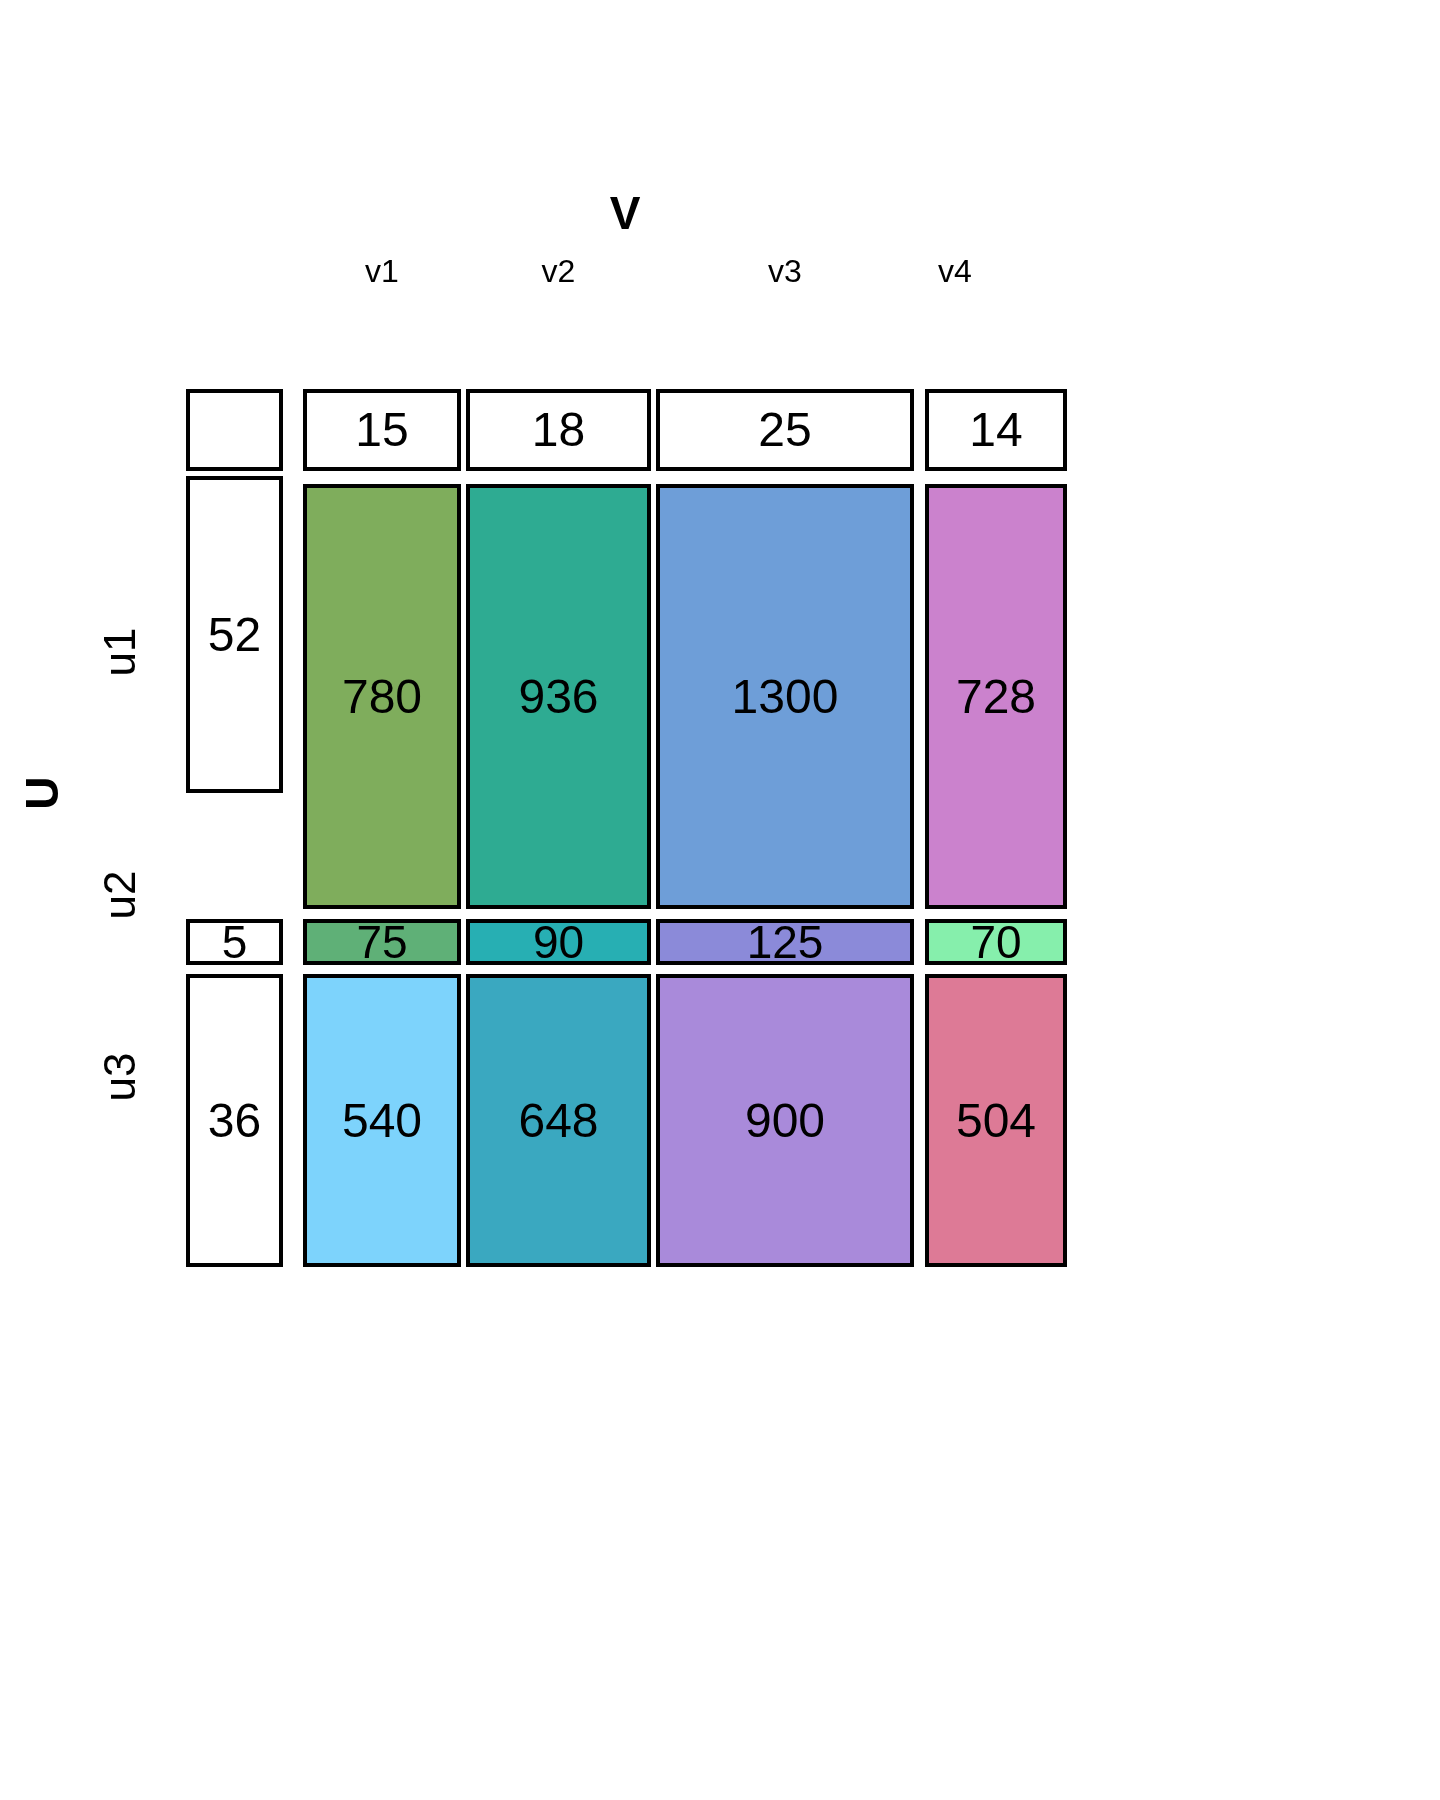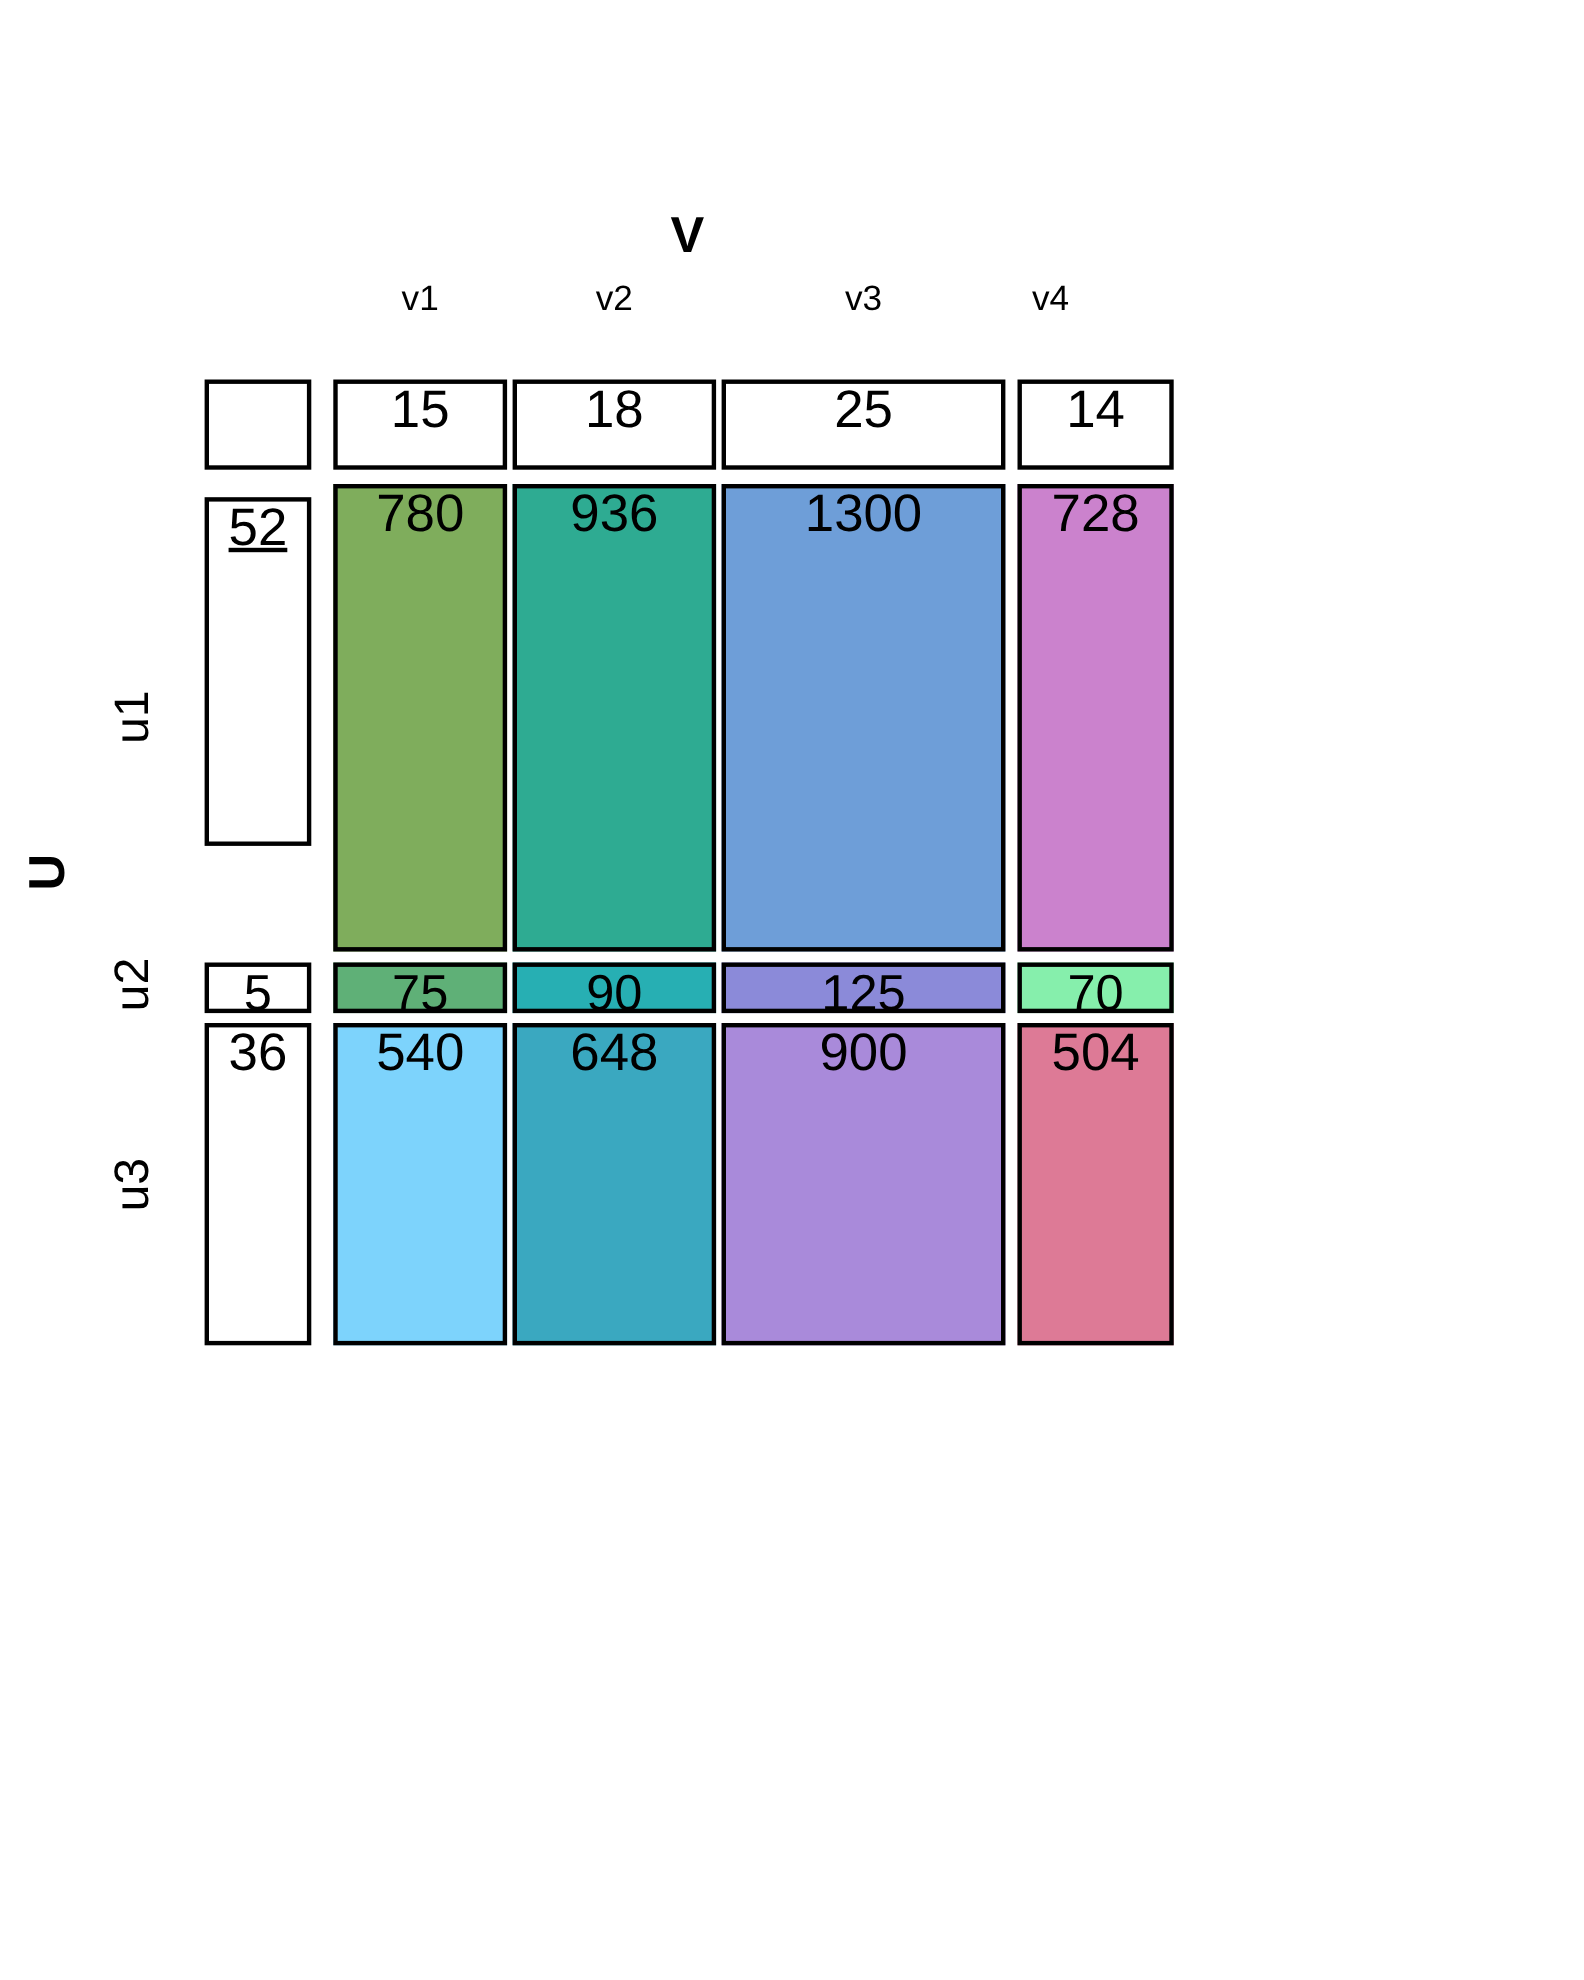--- a/index.html
+++ b/index.html
@@ -74,22 +74,23 @@
     transform: rotate(-90deg);
   }
 
   
   .cell {
     position: absolute;
     box-sizing: border-box;
     border: 4px solid #000000;
     background: #ffffff;
     display: flex;
-    align-items: flex-start;
+    align-items: center;
     justify-content: center;
+    margin-top: 44px;
   }
   .cell .cell-value {
     font-size: 48px;
     line-height: 1;
     color: #000000;
     white-space: nowrap;
   }
 
   .cell.margin-cell { background: #ffffff; }
   .cell.thin .cell-value { font-size: 46px; }
@@ -127,21 +128,21 @@
   <div class="cell margin-cell" style="left:466px; top:345px; width:185px; height:82px;">
     <span class="cell-value">18</span>
   </div>
   <div class="cell margin-cell" style="left:656px; top:345px; width:258px; height:82px;">
     <span class="cell-value">25</span>
   </div>
   <div class="cell margin-cell" style="left:925px; top:345px; width:142px; height:82px;">
     <span class="cell-value">14</span>
   </div>
 
-  <div class="cell margin-cell" style="left:186px; top:452px; width:97px; height:317px;text-decoration:underline;">
+  <div class="cell margin-cell" style="left:186px; top:432px; width:97px; height:317px;">
     <span class="cell-value">52</span>
   </div>
   <div class="cell" style="left:303px; top:440px; width:158px; height:425px; background:#7fad5c;">
     <span class="cell-value">780</span>
   </div>
   <div class="cell" style="left:466px; top:440px; width:185px; height:425px; background:#2eab92;">
     <span class="cell-value">936</span>
   </div>
   <div class="cell" style="left:656px; top:440px; width:258px; height:425px; background:#6e9ed8;">
     <span class="cell-value">1300</span>

